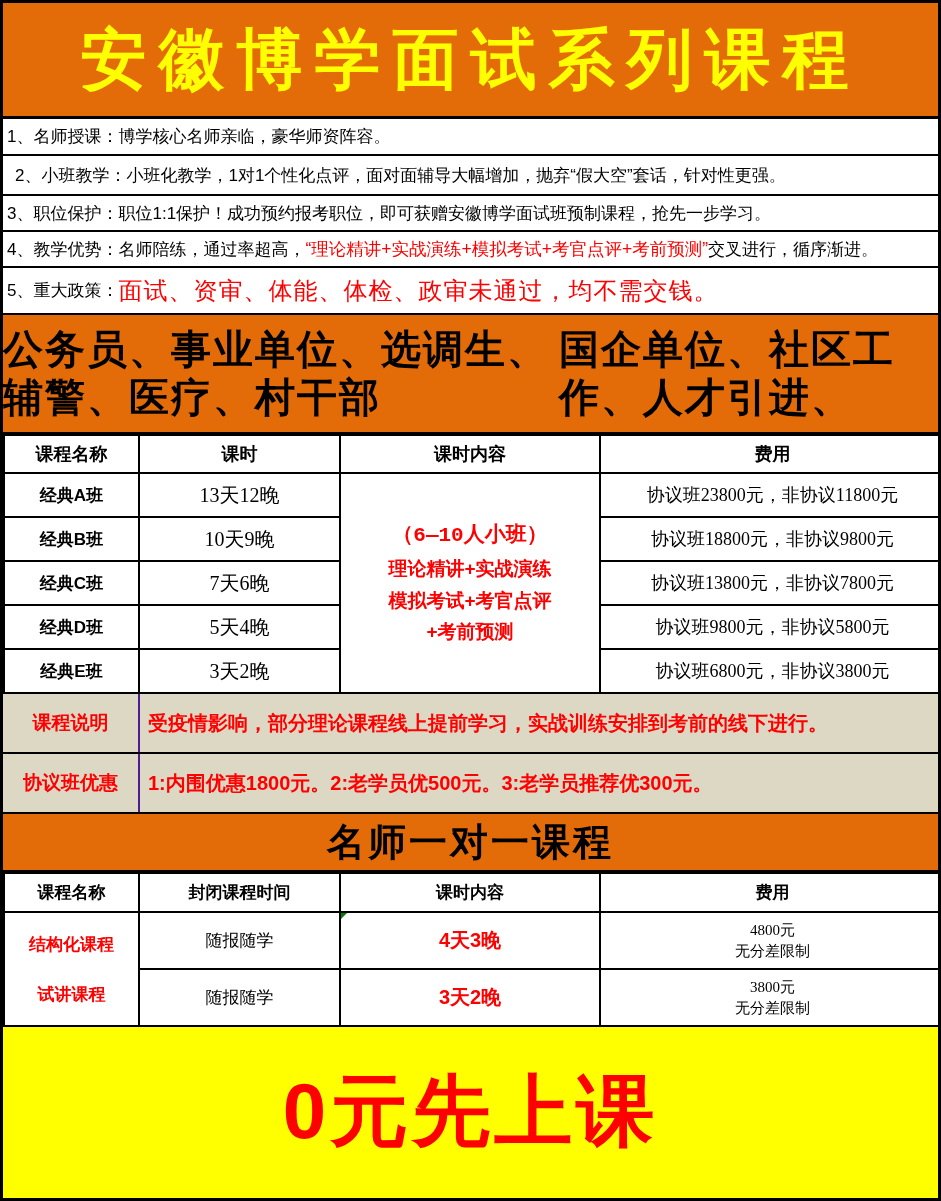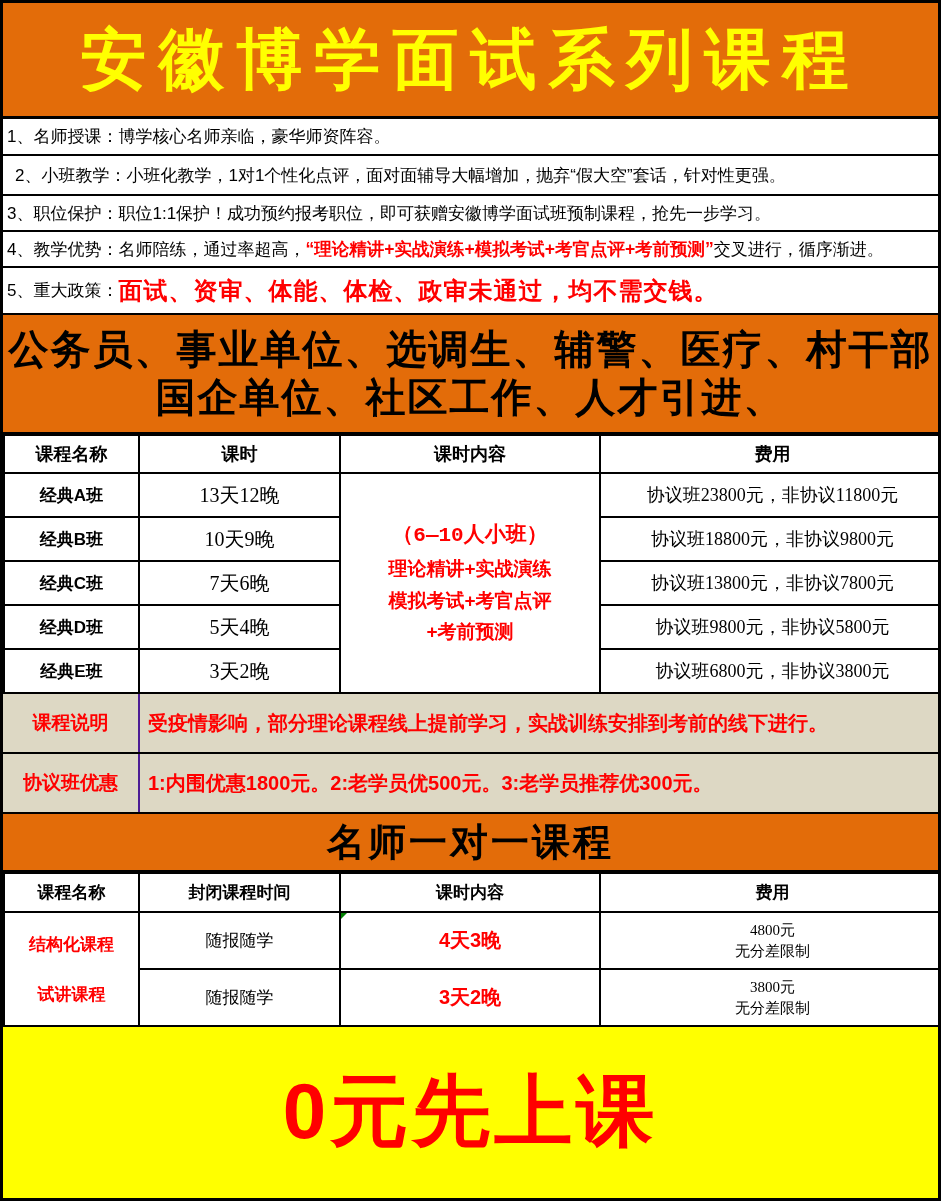--- a/index.html
+++ b/index.html
@@ -10,26 +10,26 @@
   }
   
   .header{ background:#e36c09; height:116px; border-bottom:3px solid #000;
     display:flex; align-items:center; justify-content:center; }
   .header .title{ font-family:"DejaVu Serif", serif; font-weight:bold;
     font-size:66px; color:#ffff00; letter-spacing:12px; white-space:nowrap; }
   
   .feature-row{ background:#fff; border-bottom:2px solid #000; display:flex;
     align-items:center; padding:0 4px; font-size:17px; color:#000; white-space:nowrap; }
   .f1{ height:37px; } .f2{ height:40px;padding-left:12px; } .f3{ height:36px; } .f4{ height:36px; } .f5{ height:47px; }
-  .feature-hl{ color:#ff0000; font-weight:bold; }
+  .feature-hl{ color:#ff0000; font-weight:normal; }
   .f4 .feature-hl{ font-size:17.5px; }
   .f5 .feature-hl{ font-size:24px; letter-spacing:1px; }
   
   .audience{ background:#e36c09; height:119px; border-bottom:2px solid #000;
-    display:flex; flex-direction:column; align-items:center; justify-content:center;
+    display:flex; flex-direction:row; align-items:center; justify-content:center;
     color:#000; font-weight:bold; font-size:40px; line-height:1.18; letter-spacing:2px; }
   
   .tracks{ background:#ffff00; height:61px; border-bottom:2px solid #000;
     display:flex; align-items:center; justify-content:space-between; padding:0 56px;
     color:#ff0000; font-weight:bold; font-size:35px; }
   
   table{ border-collapse:collapse; width:100%; table-layout:fixed; background:#fff; }
   th,td{ border:2px solid #000; text-align:center; vertical-align:middle; }
   col.c1{ width:135px; } col.c2{ width:201px; } col.c3{ width:260px; } col.c4{ width:345px; }
   .ctable th{ height:38px; font-size:18px; font-weight:bold; color:#000; }

